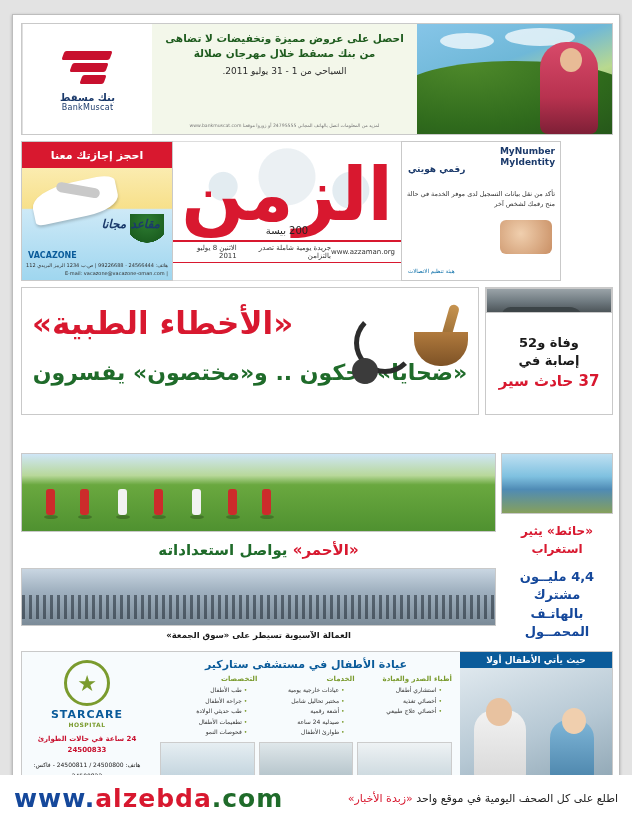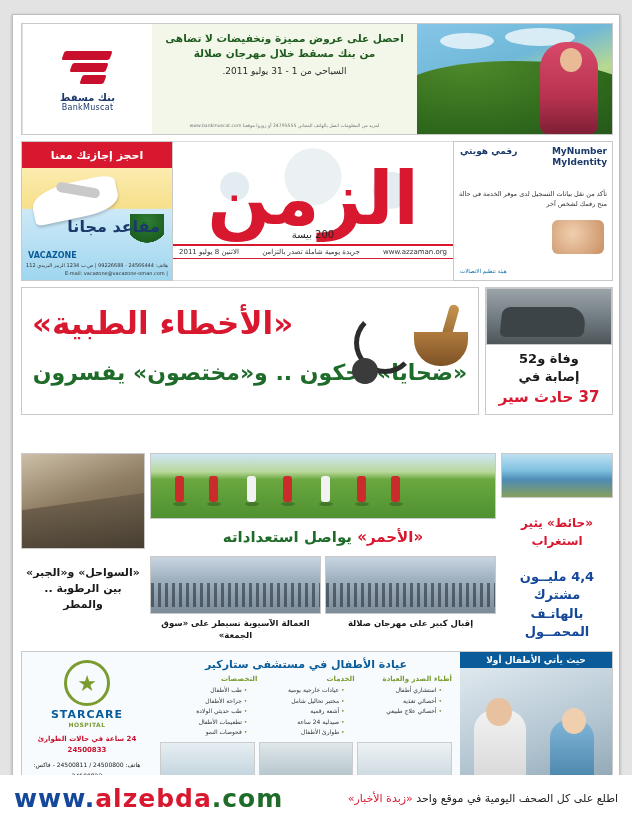--- a/index.html
+++ b/index.html
@@ -88,21 +88,21 @@
   }
   .ad-photo-cap {
     position: absolute; right: 6px; bottom: 8px; width: 112px;
     color: #fff; font-size: 8.5px; line-height: 1.5; text-align: right;
     text-shadow: 0 1px 2px rgba(0,0,0,.6);
   }
 
   
   .masthead {
     position: absolute; left: 8px; top: 126px;
-    width: 592px; height: 140px;
+    width: 540px; height: 140px;
     display: flex; flex-direction: row-reverse;
   }
   .mh-ad {
     width: 152px; border: 1px solid #c9c9c9;
     background: linear-gradient(180deg,#fdf3c8 0%, #f7e08a 48%, #cde9f7 49%, #9fd6ef 100%);
     position: relative; overflow: hidden;
   }
   .mh-ad .banner {
     position: absolute; right: 0; top: 0; width: 100%; height: 26px;
     background: #d8182f; color: #fff; font-size: 11px; font-weight: bold;
@@ -116,21 +116,21 @@
   .mh-ad .plane:after {
     content: ""; position: absolute; left: 26px; top: 4px; width: 44px; height: 10px;
     background: #c9c9c9; transform: rotate(22deg); border-radius: 6px;
   }
   .mh-ad .palm {
     position: absolute; right: 8px; bottom: 28px; width: 34px; height: 38px;
     background: radial-gradient(circle at 50% 20%, #2e7d32 0%, #1b5e20 60%, transparent 61%);
   }
   .mh-ad .yel {
     position: absolute; right: 12px; top: 74px; color: #1b3a6b;
-    font-size: 16px; font-weight: bold; text-align: right; line-height: 1.4;
+    font-size: 12px; font-weight: bold; text-align: right; line-height: 1.4; font-style: italic;
   }
   .mh-ad .vac {
     position: absolute; left: 6px; bottom: 20px; font-size: 8px; color: #0a5b9a; font-weight: bold;
   }
   .mh-ad .contact {
     position: absolute; right: 4px; bottom: 3px; left: 4px;
     font-size: 5px; color: #333; text-align: right; line-height: 1.5;
   }
 
   .mh-logo {
@@ -160,21 +160,21 @@
     position: relative; width: 100%; margin-top: 4px;
     border-top: 2px solid #d8182f; border-bottom: 1px solid #d8182f;
     display: flex; justify-content: space-between; align-items: center;
     padding: 2px 6px; font-size: 7px; color: #333;
   }
   .mh-right {
     width: 160px; border: 1px solid #c9c9c9; position: relative;
     background: #fff; padding: 4px 5px;
   }
   .mh-right .mn-en { font-size: 9px; color: #1b3a6b; font-weight: bold; line-height: 1.25; }
-  .mh-right .mn-ar { position: absolute; left: 6px; top: 4px; font-size: 9px; color: #1b3a6b; font-weight: bold; }
+  .mh-right .mn-ar { position: absolute; left: 6px; top: 22px; font-size: 9px; color: #1b3a6b; font-weight: bold; }
   .mh-right .mn-txt { font-size: 6.5px; color: #333; margin-top: 20px; line-height: 1.6; text-align: right; }
   .mh-right .thumbpic {
     position: absolute; right: 8px; bottom: 26px; width: 52px; height: 34px;
     background: radial-gradient(circle at 40% 40%, #f0cfae, #c98f64);
     border-radius: 6px;
   }
   .mh-right .mn-logo {
     position: absolute; left: 6px; bottom: 4px; font-size: 5.5px; color: #0a6ea8; text-align: left; line-height: 1.4;
   }
 
@@ -226,32 +226,32 @@
   .lead-side-pic {
     height: 60px;
     background: linear-gradient(180deg,#9aa3a8 0%, #6f7a80 55%, #4d5559 100%);
     position: relative; overflow: hidden;
   }
   .lead-side-pic .car {
     position: absolute; left: 14px; top: 18px; width: 84px; height: 30px;
     background: #3c4447; border-radius: 8px 18px 6px 6px; transform: skewX(-6deg);
   }
   .lead-side-txt {
-    flex: 1; padding: 5px 6px; text-align: center;
+    flex: 1; padding: 21px 6px; text-align: center;
     font-size: 13px; font-weight: bold; color: #1a1a1a; line-height: 1.45;
   }
   .lead-side-txt .big { color: #d8182f; font-size: 15px; }
 
   
   .band {
     position: absolute; left: 8px; top: 438px;
     width: 592px; height: 192px;
     display: flex; flex-direction: row-reverse; gap: 5px;
   }
-  .band-col { display: flex; flex-direction: column; gap: 12px; }
+  .band-col { display: flex; flex-direction: column; gap: 4px; }
   .band-left { width: 112px; }
   .band-right { width: 124px; }
   .band-mid { flex: 1; display: flex; flex-direction: column; gap: 4px; }
 
   .ph { position: relative; overflow: hidden; border: 1px solid #c9c9c9; }
   .ph-rock {
     height: 96px;
     background: linear-gradient(160deg,#cdbfa8 0%, #8f7e63 45%, #5f5343 100%);
   }
   .ph-rock:after {
@@ -473,27 +473,20 @@
         <div class="lead-side-txt">
           <div>وفاة و52</div>
           <div>إصابة في</div>
           <div class="big">37 حادث سير</div>
         </div>
       </div>
     </div>
 
     <div class="band">
 
-      <div class="band-col band-right">
-        <div class="ph ph-rock"></div>
-        <div class="cap-dark">
-          <div>«السواحل» و«الجبر»</div>
-          <div>بين الرطوبة .. والمطر</div>
-        </div>
-      </div>
 
       <div class="band-mid">
         <div class="ph ph-football">
           <div class="player" style="left:24px"></div>
             <div class="shadow" style="left:22px"></div>
           <div class="player" style="left:58px"></div>
             <div class="shadow" style="left:56px"></div>
           <div class="player w" style="left:96px"></div>
             <div class="shadow" style="left:94px"></div>
           <div class="player" style="left:132px"></div>
@@ -508,26 +501,20 @@
         <div class="cap-red">
           <span>«الأحمر»</span>
           <span class="grn">يواصل استعداداته</span>
         </div>
         <div style="display:flex;flex-direction:row-reverse;gap:4px;">
           <div style="flex:1">
             <div class="ph ph-crowd">
                 <div class="dots"></div>
               </div>
             <div class="cap-small">العمالة الآسيوية تسيطر على «سوق الجمعة»</div>
-          </div>
-          <div style="flex:1">
-            <div class="ph ph-crowd">
-                <div class="dots"></div>
-              </div>
-            <div class="cap-small">إقبال كبير على مهرجان صلالة</div>
           </div>
         </div>
       </div>
 
       <div class="band-col band-left">
         <div class="ph ph-shore">
           
           
           
           

